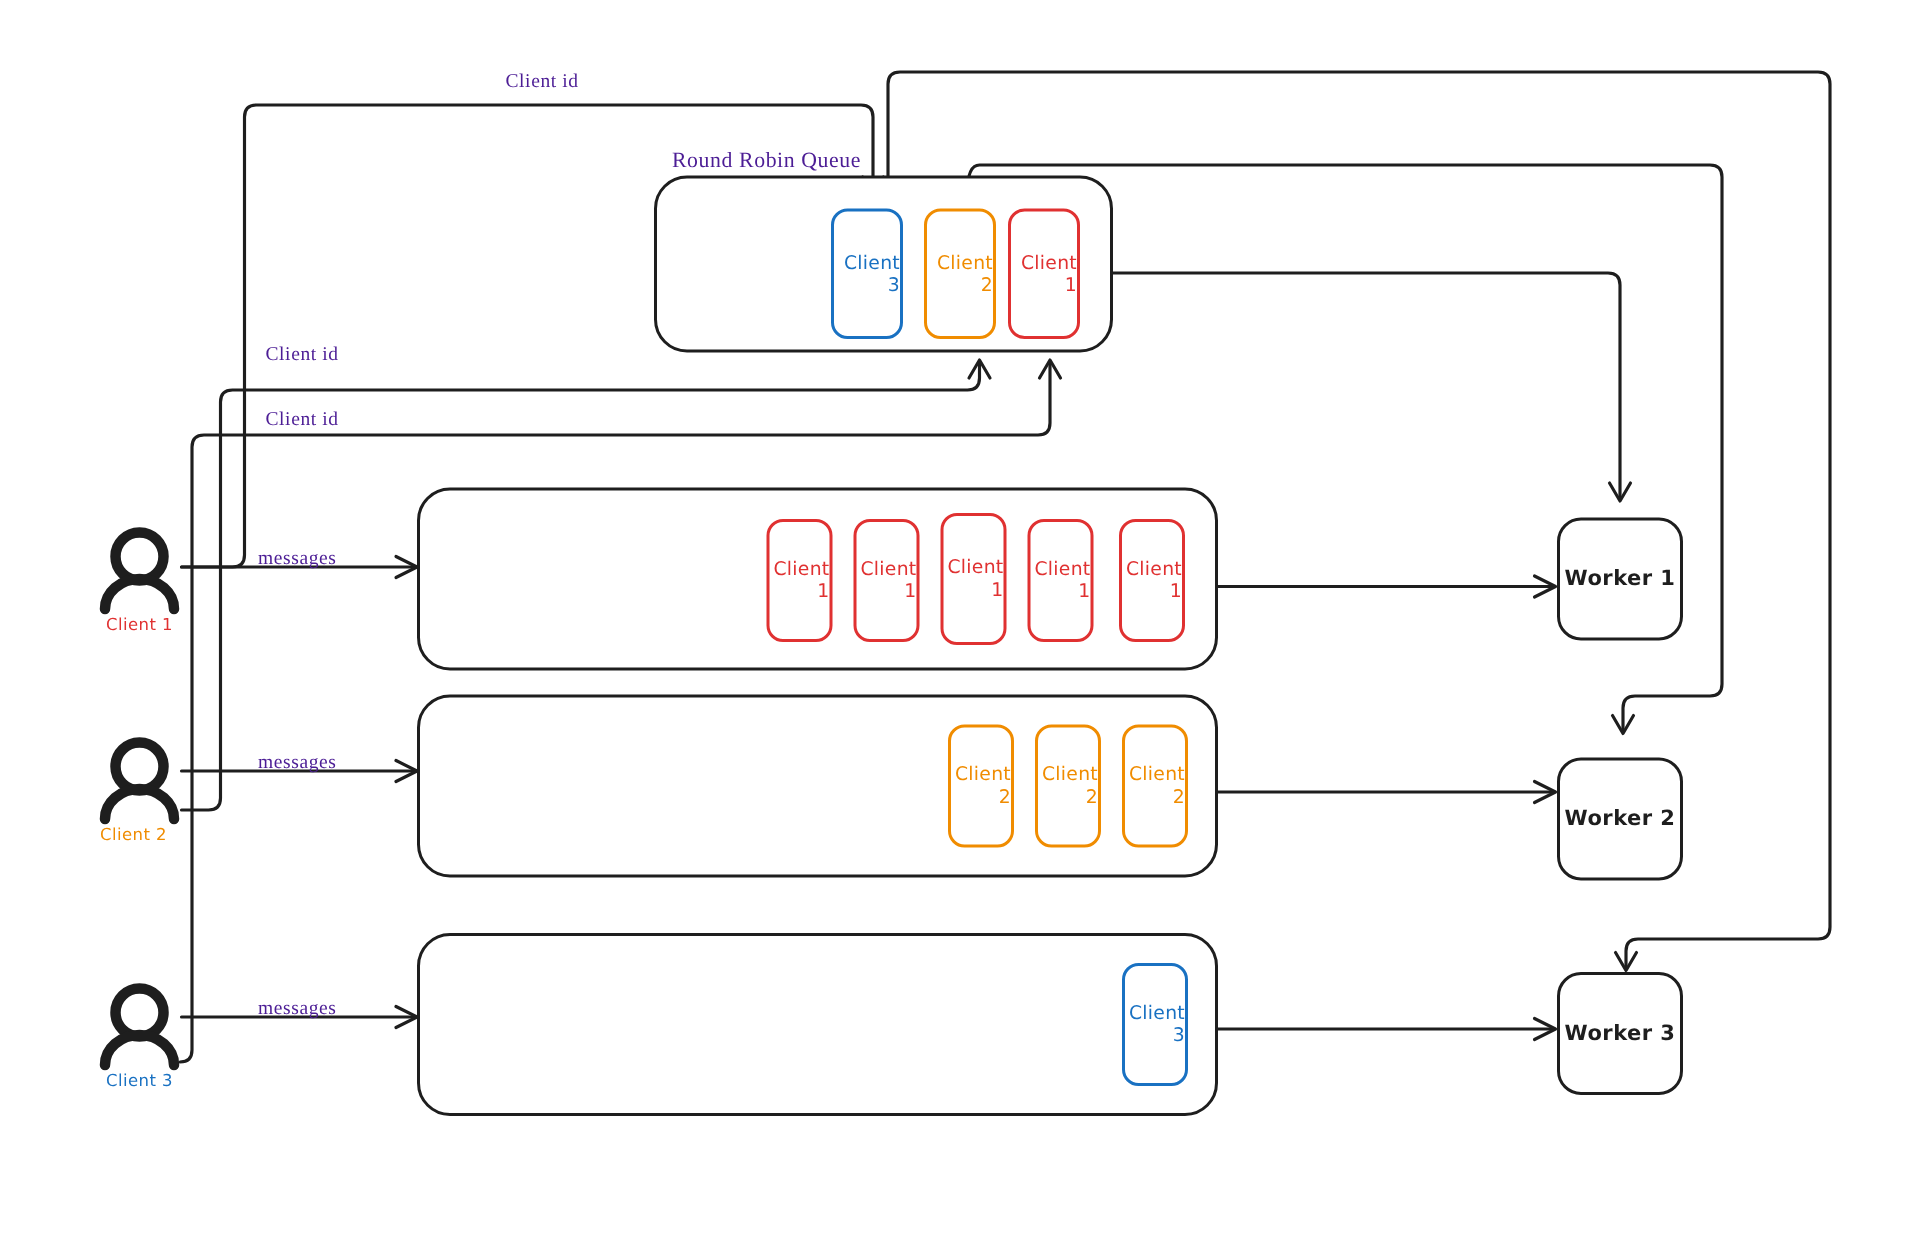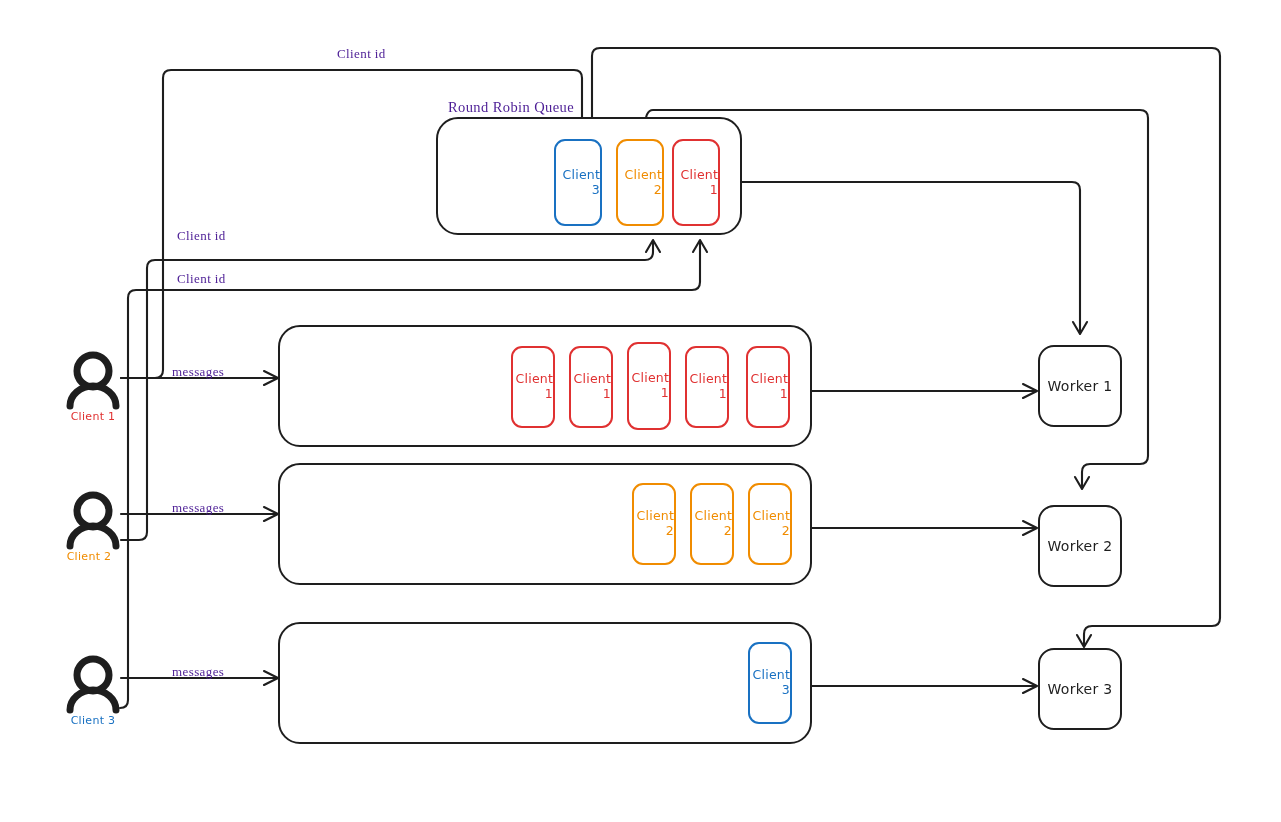--- a/index.html
+++ b/index.html
@@ -20,21 +20,21 @@
   }
   .lbl.big{font-size:14.5px;}
 
   .box{
     position:absolute;box-sizing:border-box;
     border:2.1px solid #1e1e1e;border-radius:14px;background:#fff;
   }
   .queue{border-radius:22px;}
   .worker{
     display:flex;align-items:center;justify-content:center;
-    font-size:14px;color:#1e1e1e;letter-spacing:.3px;border-radius:16px;
+    font-size:14px;color:#1e1e1e;letter-spacing:.3px;border-radius:16px;font-weight:bold;
   }
   .msg{
     position:absolute;box-sizing:border-box;background:#fff;
     border:2.2px solid currentColor;border-radius:11px;
     display:flex;flex-direction:column;align-items:flex-end;justify-content:center;
     line-height:1.18;font-size:12.5px;letter-spacing:.2px;
   }
   .msg .l1{display:block;}
   .msg .l2{display:block;}
   .c-red{color:#e03131;}

